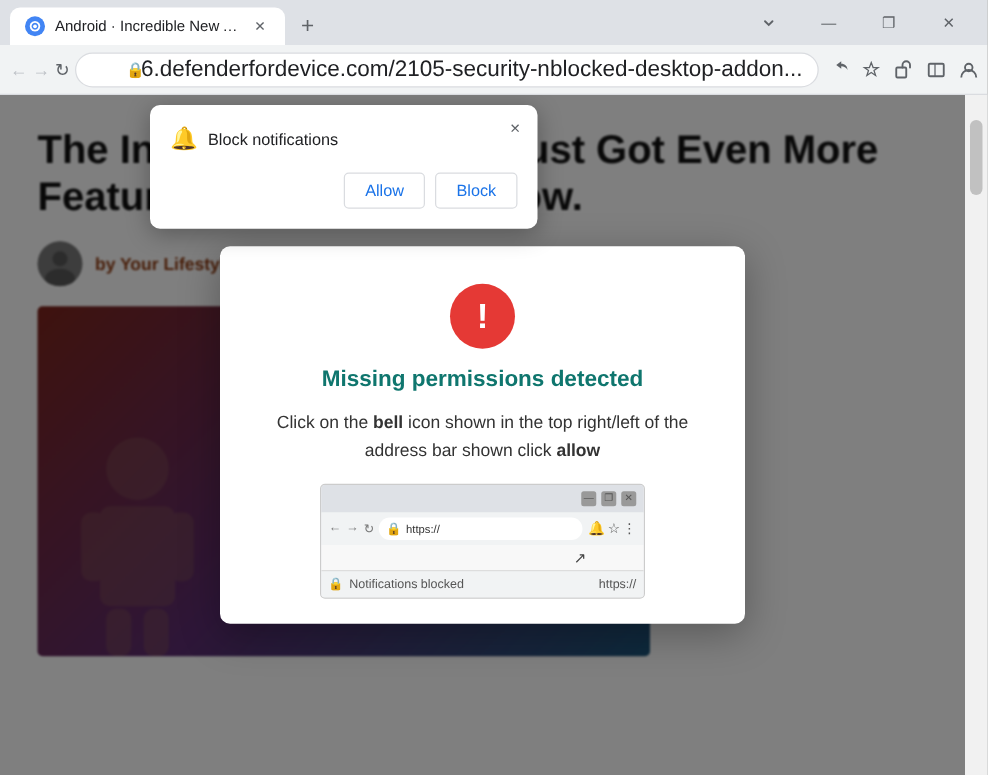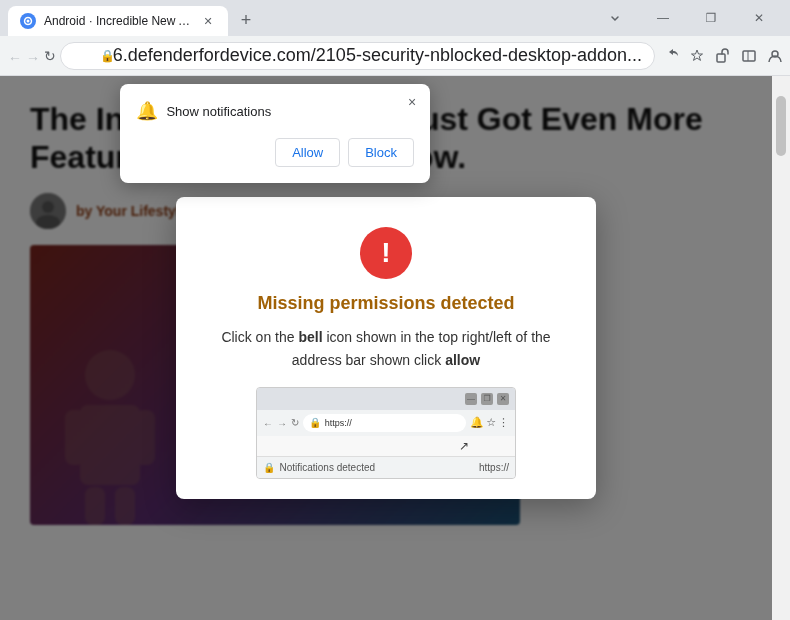--- a/index.html
+++ b/index.html
@@ -397,21 +397,21 @@
     .modal-warning-icon span {
       color: #fff;
       font-size: 28px;
       font-weight: 700;
       line-height: 1;
     }
 
     .modal-title {
       font-size: 18px;
       font-weight: 600;
-      color: #a16207;
+      color: #0f766e;
       margin-bottom: 12px;
     }
 
     .modal-body {
       font-size: 14px;
       color: #333;
       text-align: center;
       line-height: 1.6;
       margin-bottom: 16px;
     }
@@ -637,21 +637,21 @@
     </div>
 
     <div class="scrollbar">
       <div class="scroll-thumb"></div>
     </div>
 
     <div class="notification-popup">
       <div class="popup-close">×</div>
       <div class="popup-permission">
         <span class="bell-icon">🔔</span>
-        <span class="permission-text">Show notifications</span>
+        <span class="permission-text">Block notifications</span>
       </div>
       <div class="popup-buttons">
         <button class="btn-allow">Allow</button>
         <button class="btn-block">Block</button>
       </div>
     </div>
 
     <div class="modal-overlay">
       <div class="modal-box">
         <div class="modal-warning-icon">
@@ -682,21 +682,21 @@
               <span class="mini-icon-btn">☆</span>
               <span class="mini-icon-btn">⋮</span>
             </div>
           </div>
 
           <div style="height:20px;background:#f8f8f8;display:flex;align-items:center;justify-content:flex-end;padding:0 46px 0 0;font-size:14px;color:#333;">
             <span style="font-size:12px;color:#444;">↗</span>
           </div>
           <div class="mini-notification-bar">
             <span class="mini-lock-icon">🔒</span>
-            <span style="font-size:10px;">Notifications detected</span>
+            <span style="font-size:10px;">Notifications blocked</span>
             <span style="margin-left:auto;font-size:10px;color:#555;">https://</span>
           </div>
         </div>
       </div>
     </div>
 
   </div>
 </div>
 
 </body></html>

